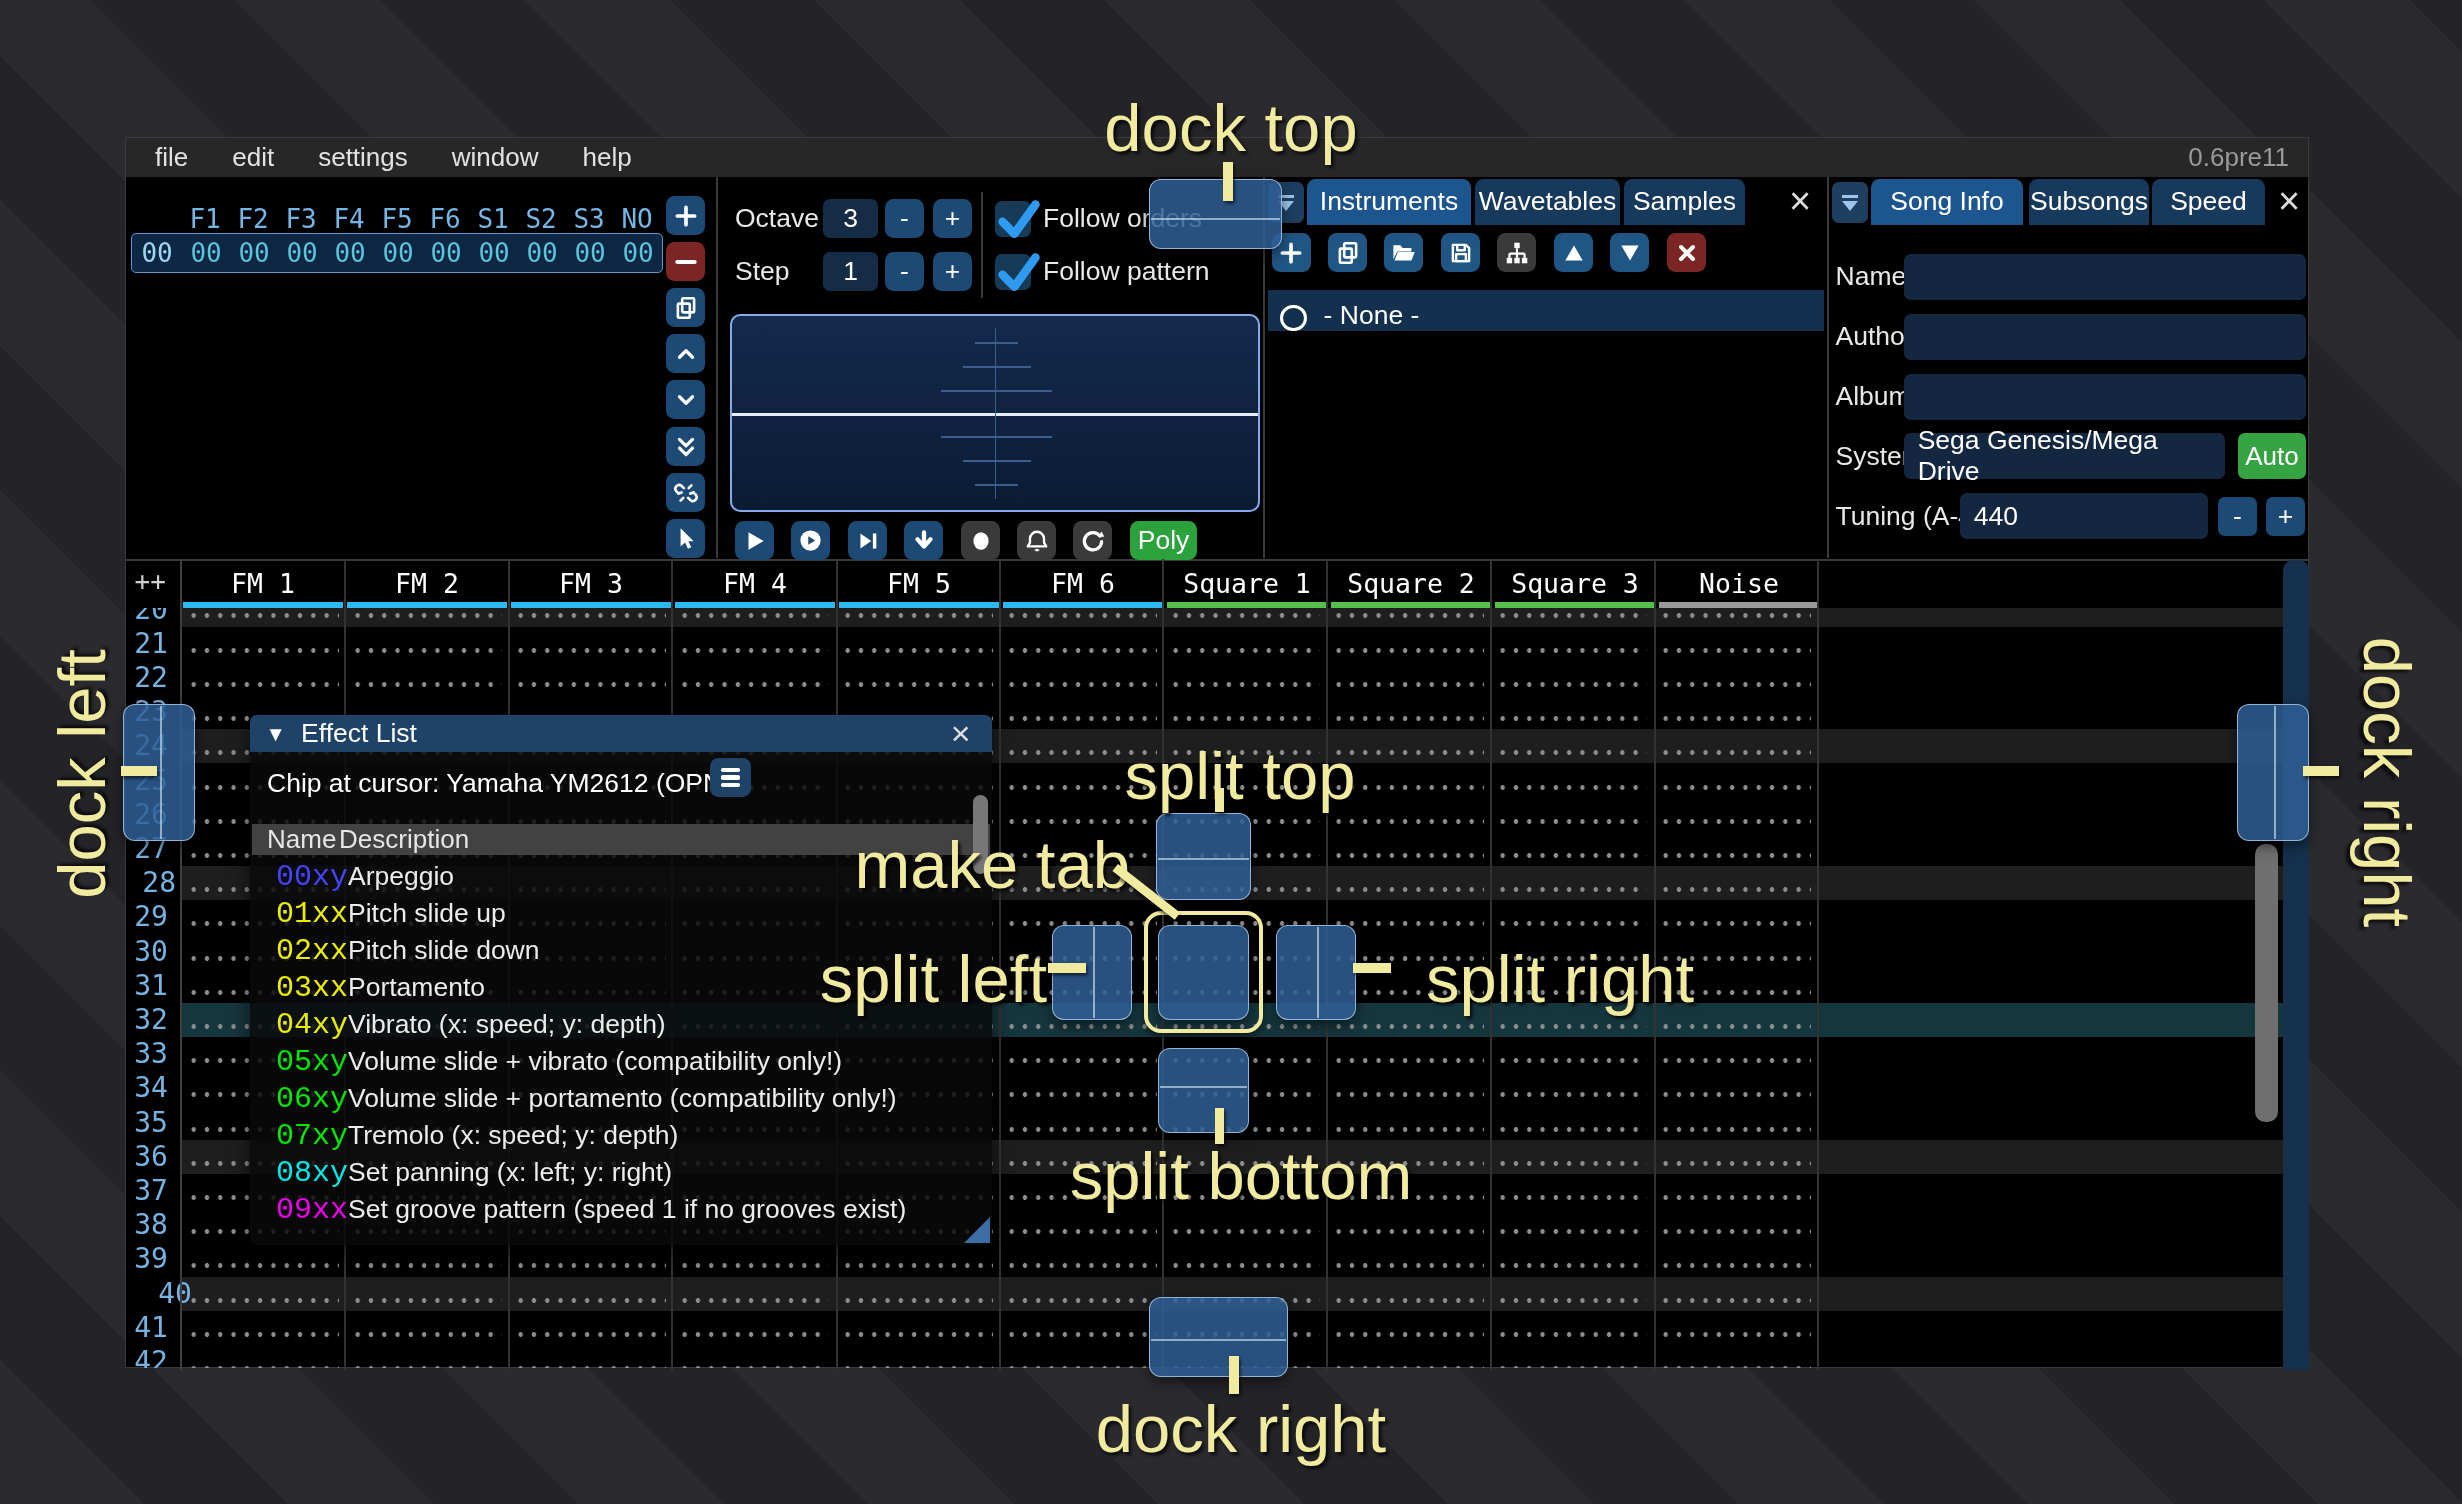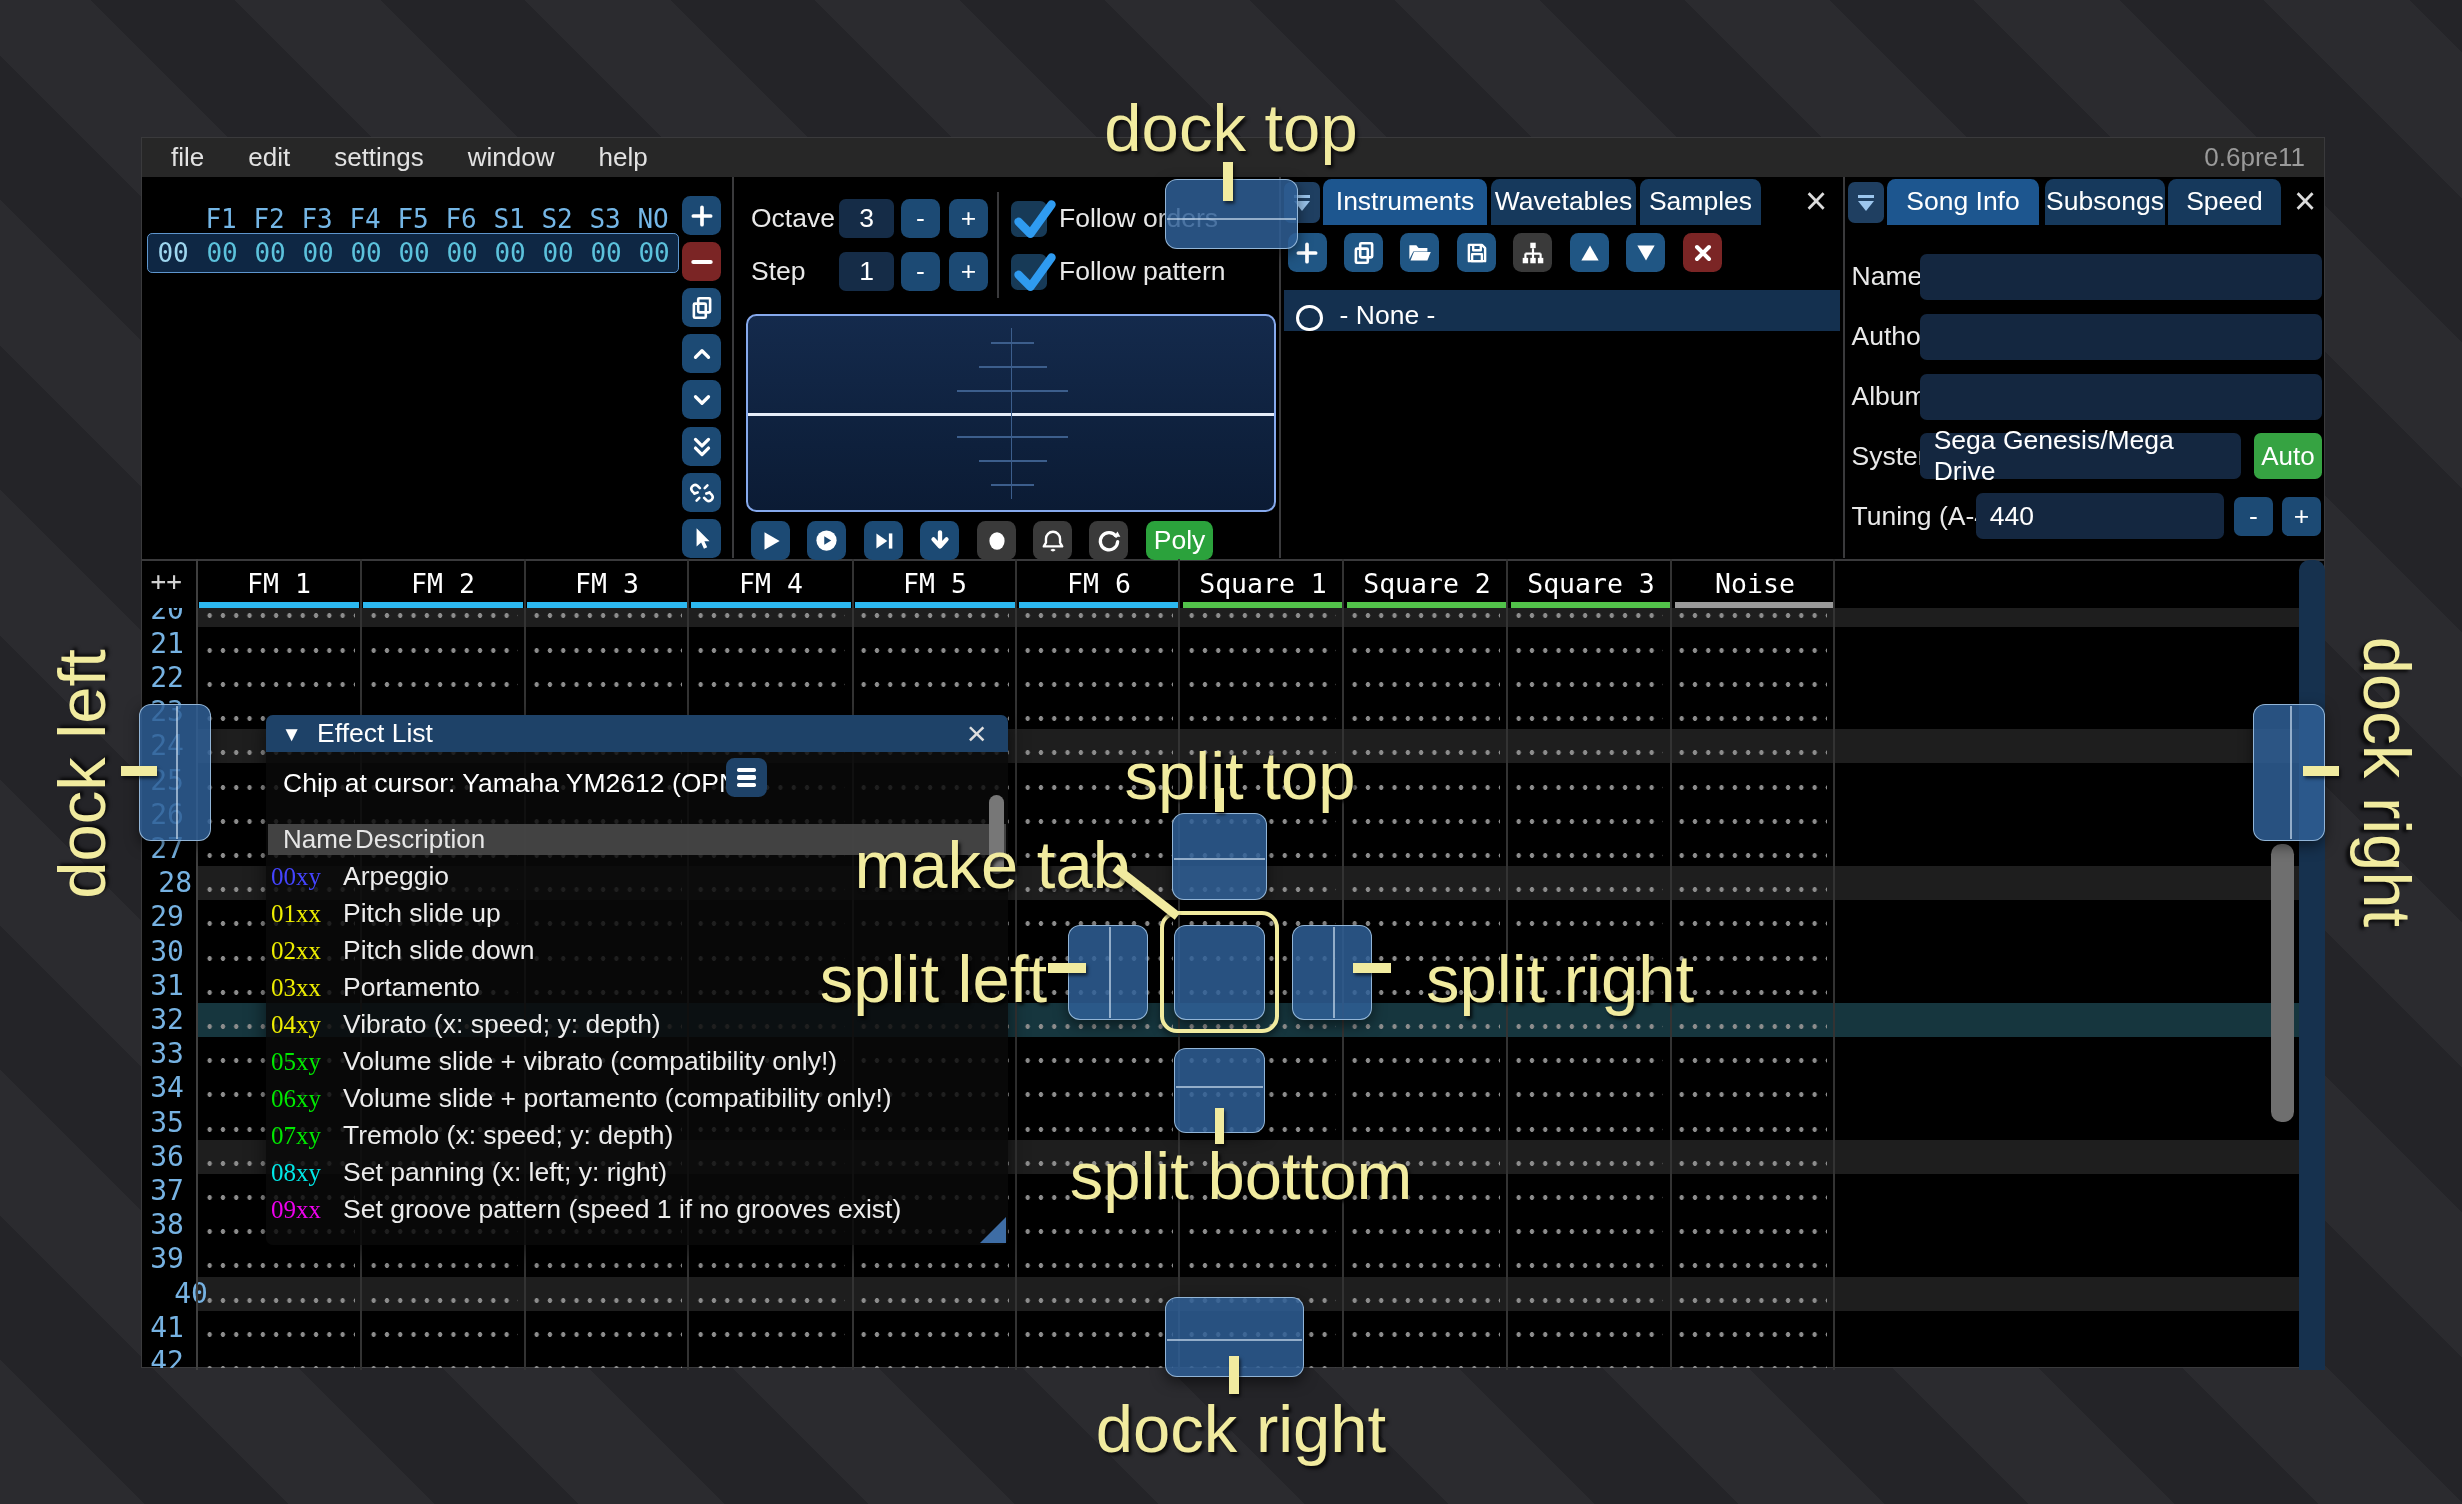--- a/index.html
+++ b/index.html
@@ -4,21 +4,21 @@
 <style>
   html,body{margin:0;padding:0}
   body{
     width:2462px;height:1505px;overflow:hidden;position:relative;
     background:#28282c;
     background-image:repeating-linear-gradient(45deg,#2b2b2f 0 103px,#242428 103px 205px);
     font-family:"Liberation Sans",sans-serif;color:#e8e8e8;
   }
   .mono{font-family:"DejaVu Sans Mono",monospace}
   
-  .window{position:absolute;left:141px;top:137px;width:2184px;height:1231px;background:#000;border:1.7px solid #3a3a3c;box-sizing:border-box}
+  .window{position:absolute;left:125px;top:137px;width:2184px;height:1231px;background:#000;border:1.7px solid #3a3a3c;box-sizing:border-box}
   .menubar{position:absolute;left:0;top:0;right:0;height:39px;background:#272727;display:flex;align-items:center;gap:44px;padding-left:29px;font-size:26px;color:#e2e2e2;box-sizing:border-box}
   .menu-item{cursor:default}
   .version{position:absolute;right:19px;top:0;height:39px;display:flex;align-items:center;color:#9a9a9a;font-size:26px}
   .vsep{position:absolute;top:39px;height:381px;width:1.7px;background:#3a3a3c}
   .hsep{position:absolute;left:0;right:0;top:421px;height:1.7px;background:#3a3a3c}
   .panel{position:absolute;top:39px;height:381px}
   
   .btn{position:absolute;width:39px;height:39px;border-radius:8.5px;display:flex;align-items:center;justify-content:center;border:none;padding:0;box-sizing:border-box}
   .b-blue{background:#1c4a74}
   .b-blue2{background:#205684}
@@ -77,21 +77,21 @@
   .fx-tri{color:#fff;font-size:20.5px}
   .fx-x{margin-left:auto;background:none;border:none;color:#e0e0e0;font-size:34px}
   .fx-body{position:absolute;left:0;right:0;top:37px;bottom:0;background:rgba(10,10,10,0.84);border-radius:0 0 6.8px 6.8px}
   .fx-chip{position:absolute;left:17px;top:53px;font-size:26.5px;color:#fff}
   .fx-menu{position:absolute;left:460px;top:43px;width:41px;height:39px;background:#1e4268;border-radius:8.5px;border:none;display:flex;flex-direction:column;align-items:center;justify-content:center;gap:3.4px}
   .hbar{width:19px;height:4.3px;background:#fff;border-radius:1.7px}
   .fx-head{position:absolute;left:1.7px;right:1.7px;top:109px;height:31px;background:rgba(72,72,72,.92);font-size:26px;color:#e6e6e6;display:flex;align-items:center}
   .fx-head .h1{margin-left:15.4px;width:72px}
   .fx-rows{position:absolute;left:0;right:1.7px;top:143px}
   .erow{height:37px;display:flex;align-items:center}
-  .ecode{width:72px;margin-left:5px;font-family:Liberation Serif, serif;font-size:25px}
+  .ecode{width:72px;margin-left:26px;font-family:Liberation Mono, monospace;font-size:30px}
   .edesc{font-size:26.5px;color:#ececec}
   .fx-scroll{position:absolute;right:4.3px;top:43px;width:14.5px;height:79px;background:#777;border-radius:7.7px}
   .fx-grip{position:absolute;right:1.7px;bottom:1.7px;width:0;height:0;border-style:solid;border-width:0 0 26px 26px;border-color:transparent transparent #3e6da5 transparent}
   
   .dock{position:absolute;background:rgba(47,95,150,0.85);border:1.7px solid rgba(157,192,224,0.9);border-radius:12px;box-shadow:0 4.3px 13.7px rgba(0,0,0,.5);z-index:10;box-sizing:border-box}
   .dl-h{position:absolute;left:0.9px;right:0.9px;height:1.7px;background:rgba(205,222,240,0.65)}
   .dl-v{position:absolute;top:0.9px;bottom:0.9px;width:1.7px;background:rgba(205,222,240,0.65)}
   .mt-outline{position:absolute;left:1018px;top:773px;width:119px;height:122px;border:4.3px solid #f1eb9f;border-radius:17px;z-index:11;box-shadow:0 3.4px 8.5px rgba(0,0,0,.5);box-sizing:border-box;background:none}
   .olabel{position:absolute;font-size:67px;color:#f1eb9f;text-shadow:2.6px 3.4px 3.4px rgba(0,0,0,.75);z-index:12;white-space:nowrap}
   .obar{position:absolute;background:#f1eb9f;z-index:12;box-shadow:1.7px 2.6px 3.4px rgba(0,0,0,.6)}

